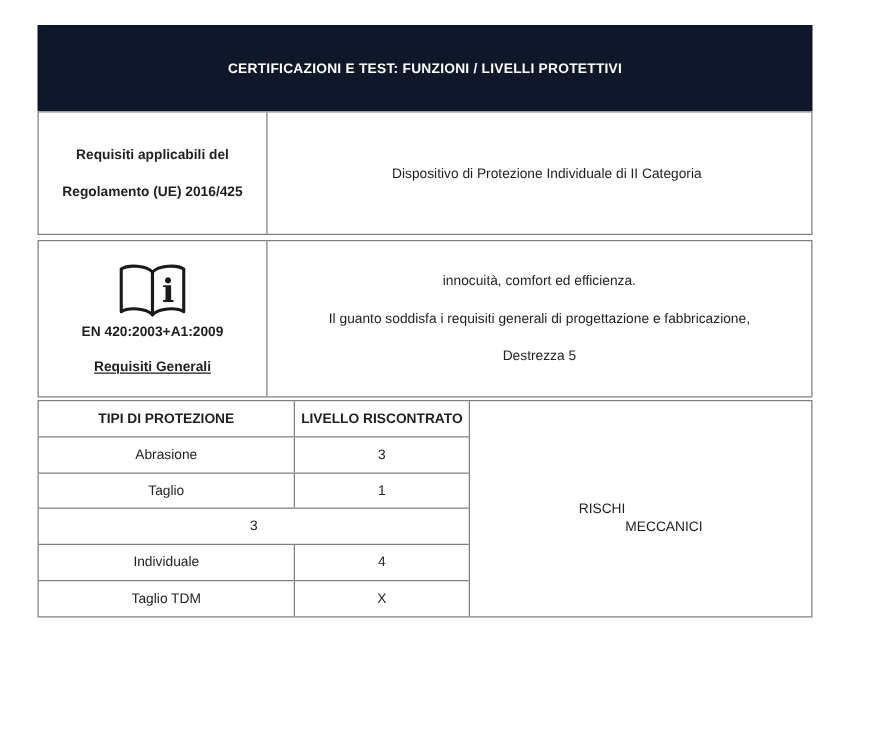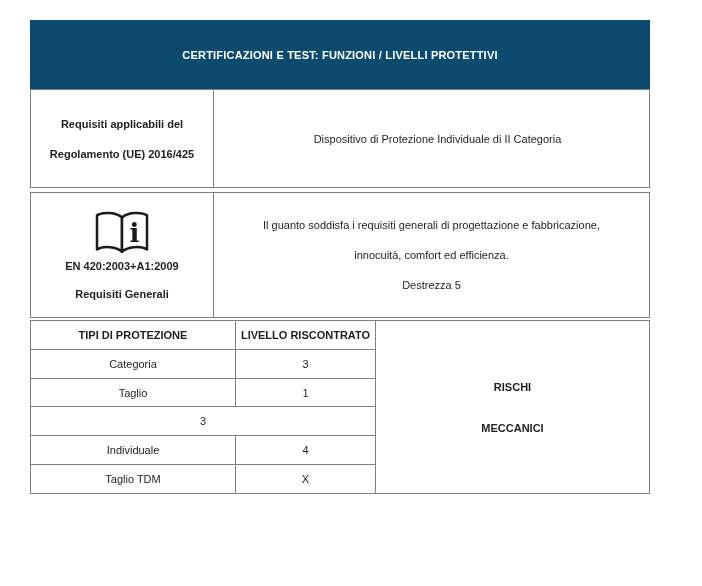--- a/index.html
+++ b/index.html
@@ -10,21 +10,21 @@
     height: 586px;
     background: #ffffff;
     font-family: "Liberation Sans", sans-serif;
     color: #1f1f1f;
     font-size: 11px;
   }
   .header-bar {
     position: absolute;
     left: 30px; top: 20px;
     width: 620px; height: 69px;
-    background: #0c4a6e;
+    background: #0f172a;
     color: #ffffff;
     font-weight: bold;
     display: flex;
     align-items: center;
     justify-content: center;
     letter-spacing: 0.2px;
   }
   .row {
     position: absolute;
     left: 30px;
@@ -53,21 +53,21 @@
     flex-direction: column;
     justify-content: center;
     text-align: center;
   }
   .stack-gap-16 > * + * { margin-top: 16px; }
   .stack-gap-18 > * + * { margin-top: 18px; }
   .bold { font-weight: normal; }
   .icon-wrap { display: flex; align-items: center; justify-content: center; }
   .icon-wrap svg { display: block; }
   .mt10 { margin-top: 0; }
-  .mt14 { margin-top: 14px; }
+  .mt14 { margin-top: 14px; text-decoration: underline; }
   
   .inner-table {
     width: 345px;
     border-right: 1px solid #808080;
     display: flex;
     flex-direction: column;
   }
   .inner-row {
     flex: 1;
     display: flex;
@@ -87,25 +87,25 @@
     display: flex;
     align-items: center;
     justify-content: center;
     text-align: center;
   }
   .inner-row.header-row .inner-cell-type,
   .inner-row.header-row .inner-cell-level { font-weight: bold; }
   .category-cell {
     flex: 1;
     display: flex;
-    flex-direction: column;
+    flex-direction: row;
     align-items: center;
     justify-content: center;
     text-align: center;
-    font-weight: bold;
+    font-weight: normal;
   }
   .category-cell > * + * { margin-top: 29px; }
 </style>
 </head>
 <body>
 
 <div class="page">
 
   <div class="header-bar">
     <span>CERTIFICAZIONI E TEST: FUNZIONI / LIVELLI PROTETTIVI</span>
@@ -127,35 +127,35 @@
         <svg width="62" height="50" viewBox="0 0 64 52" aria-hidden="true">
           <path d="M32 9 C27 3.5, 12 2.5, 6 6.5 L6 42 C12 38, 27 39, 32 44.5 Z" fill="#ffffff" stroke="#1a1a1a" stroke-width="2.6" stroke-linejoin="round"></path>
           <path d="M32 9 C37 3.5, 52 2.5, 58 6.5 L58 42 C52 38, 37 39, 32 44.5 Z" fill="#ffffff" stroke="#1a1a1a" stroke-width="2.6" stroke-linejoin="round"></path>
           <text x="45" y="34" text-anchor="middle" font-family="DejaVu Serif, serif" font-size="27" font-weight="bold" fill="#1a1a1a">i</text>
         </svg>
       </span>
       <span class="mt10">EN 420:2003+A1:2009</span>
       <span class="mt14">Requisiti Generali</span>
     </div>
     <div class="cell-right stack-gap-18">
+      <span>innocuità, comfort ed efficienza.</span>
       <span>Il guanto soddisfa i requisiti generali di progettazione e fabbricazione,</span>
-      <span>innocuità, comfort ed efficienza.</span>
       <span class="bold">Destrezza 5</span>
     </div>
   </div>
 
   <div class="row row-en388">
 
     <div class="inner-table">
       <div class="inner-row header-row">
         <div class="inner-cell-type">TIPI DI PROTEZIONE</div>
         <div class="inner-cell-level">LIVELLO RISCONTRATO</div>
       </div>
       <div class="inner-row">
-        <div class="inner-cell-type">Categoria</div>
+        <div class="inner-cell-type">Abrasione</div>
         <div class="inner-cell-level">3</div>
       </div>
       <div class="inner-row">
         <div class="inner-cell-type">Taglio</div>
         <div class="inner-cell-level">1</div>
       </div>
       <div class="inner-row">
         <div class="inner-cell-level">3</div>
       </div>
       <div class="inner-row">

